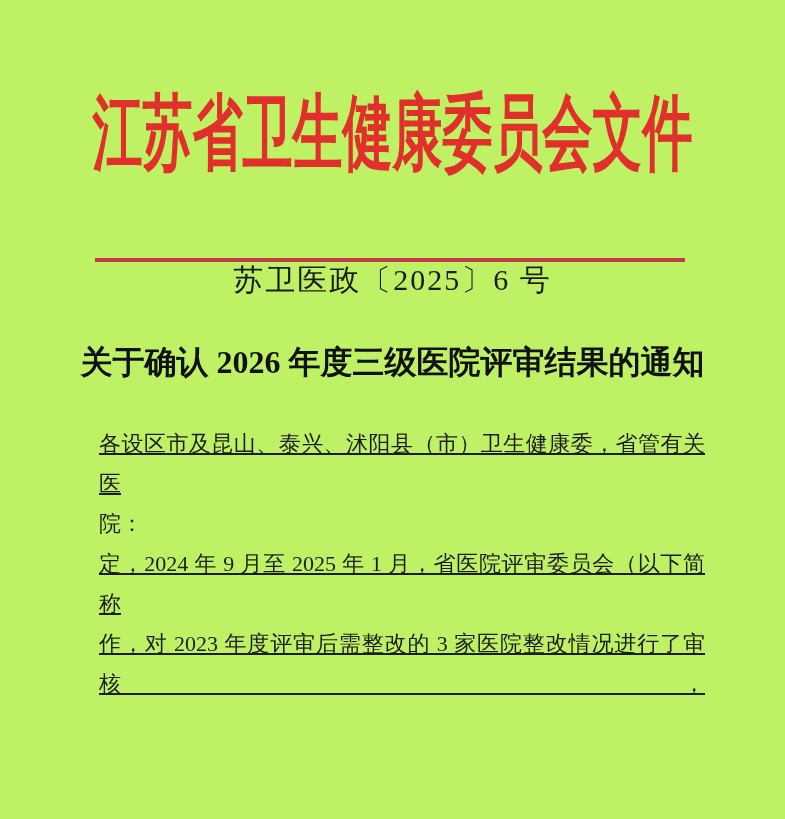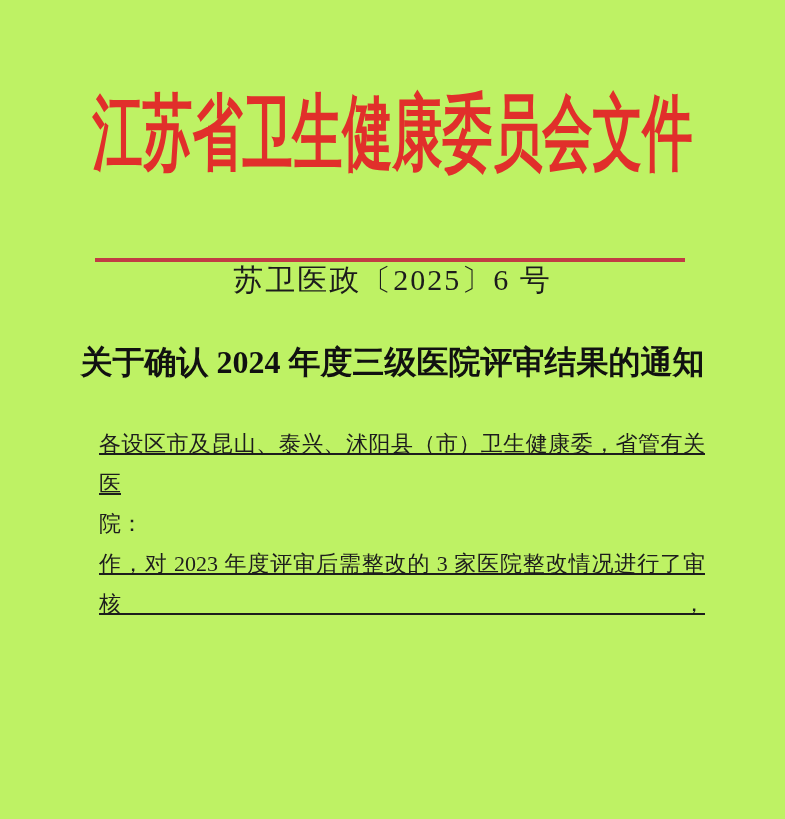--- a/index.html
+++ b/index.html
@@ -92,22 +92,23 @@
 <body>
 
 <div class="page">
 
   <div class="org-title">江苏省卫生健康委员会文件</div>
 
   <div class="doc-number">苏卫医政〔2025〕6 号</div>
 
   <div class="red-divider"></div>
 
-  <h1 class="notice-title">关于确认 2024 年度三级医院评审结果的通知</h1>
+  <h1 class="notice-title">关于确认 2026 年度三级医院评审结果的通知</h1>
 
   <div class="body-text">
     <div class="line flush">各设区市及昆山、泰兴、沭阳县（市）卫生健康委，省管有关医</div>
     <div class="line">院：</div>
+    <div class="line flush">定，2024 年 9 月至 2025 年 1 月，省医院评审委员会（以下简称</div>
     <div class="line flush">作，对 2023 年度评审后需整改的 3 家医院整改情况进行了审核，</div>
 
   </div>
 
 </div>
 
 </body></html>

